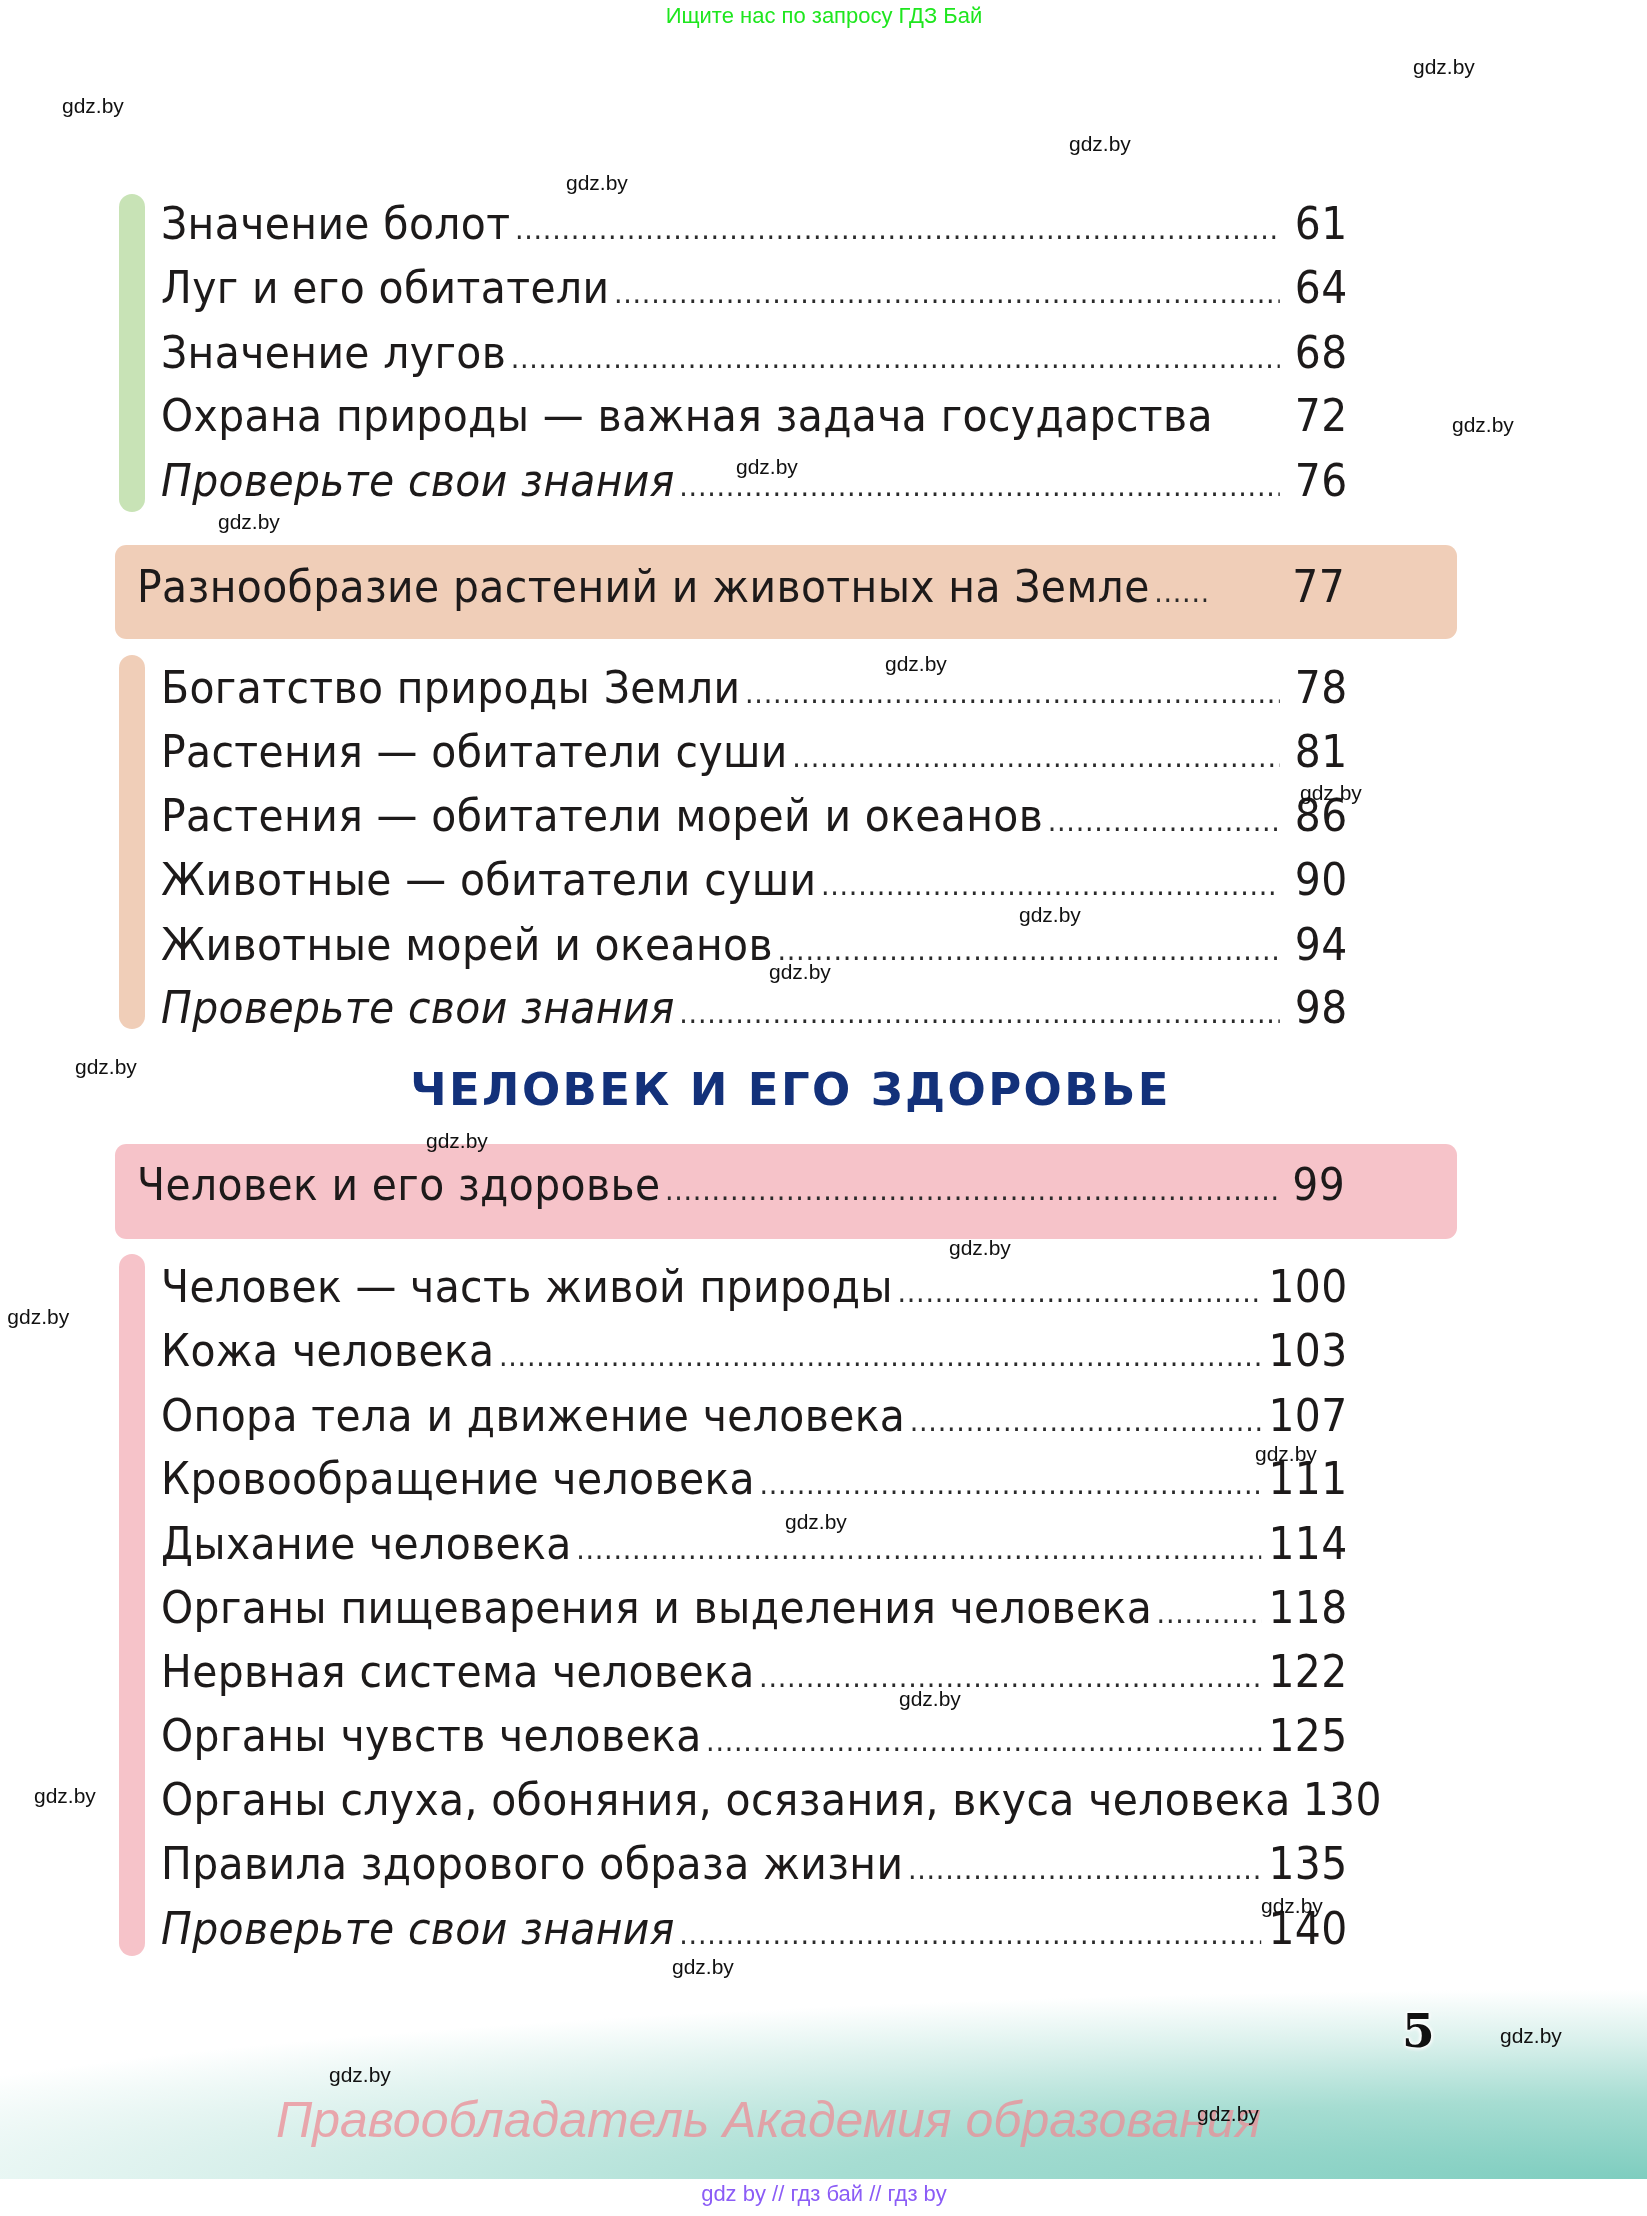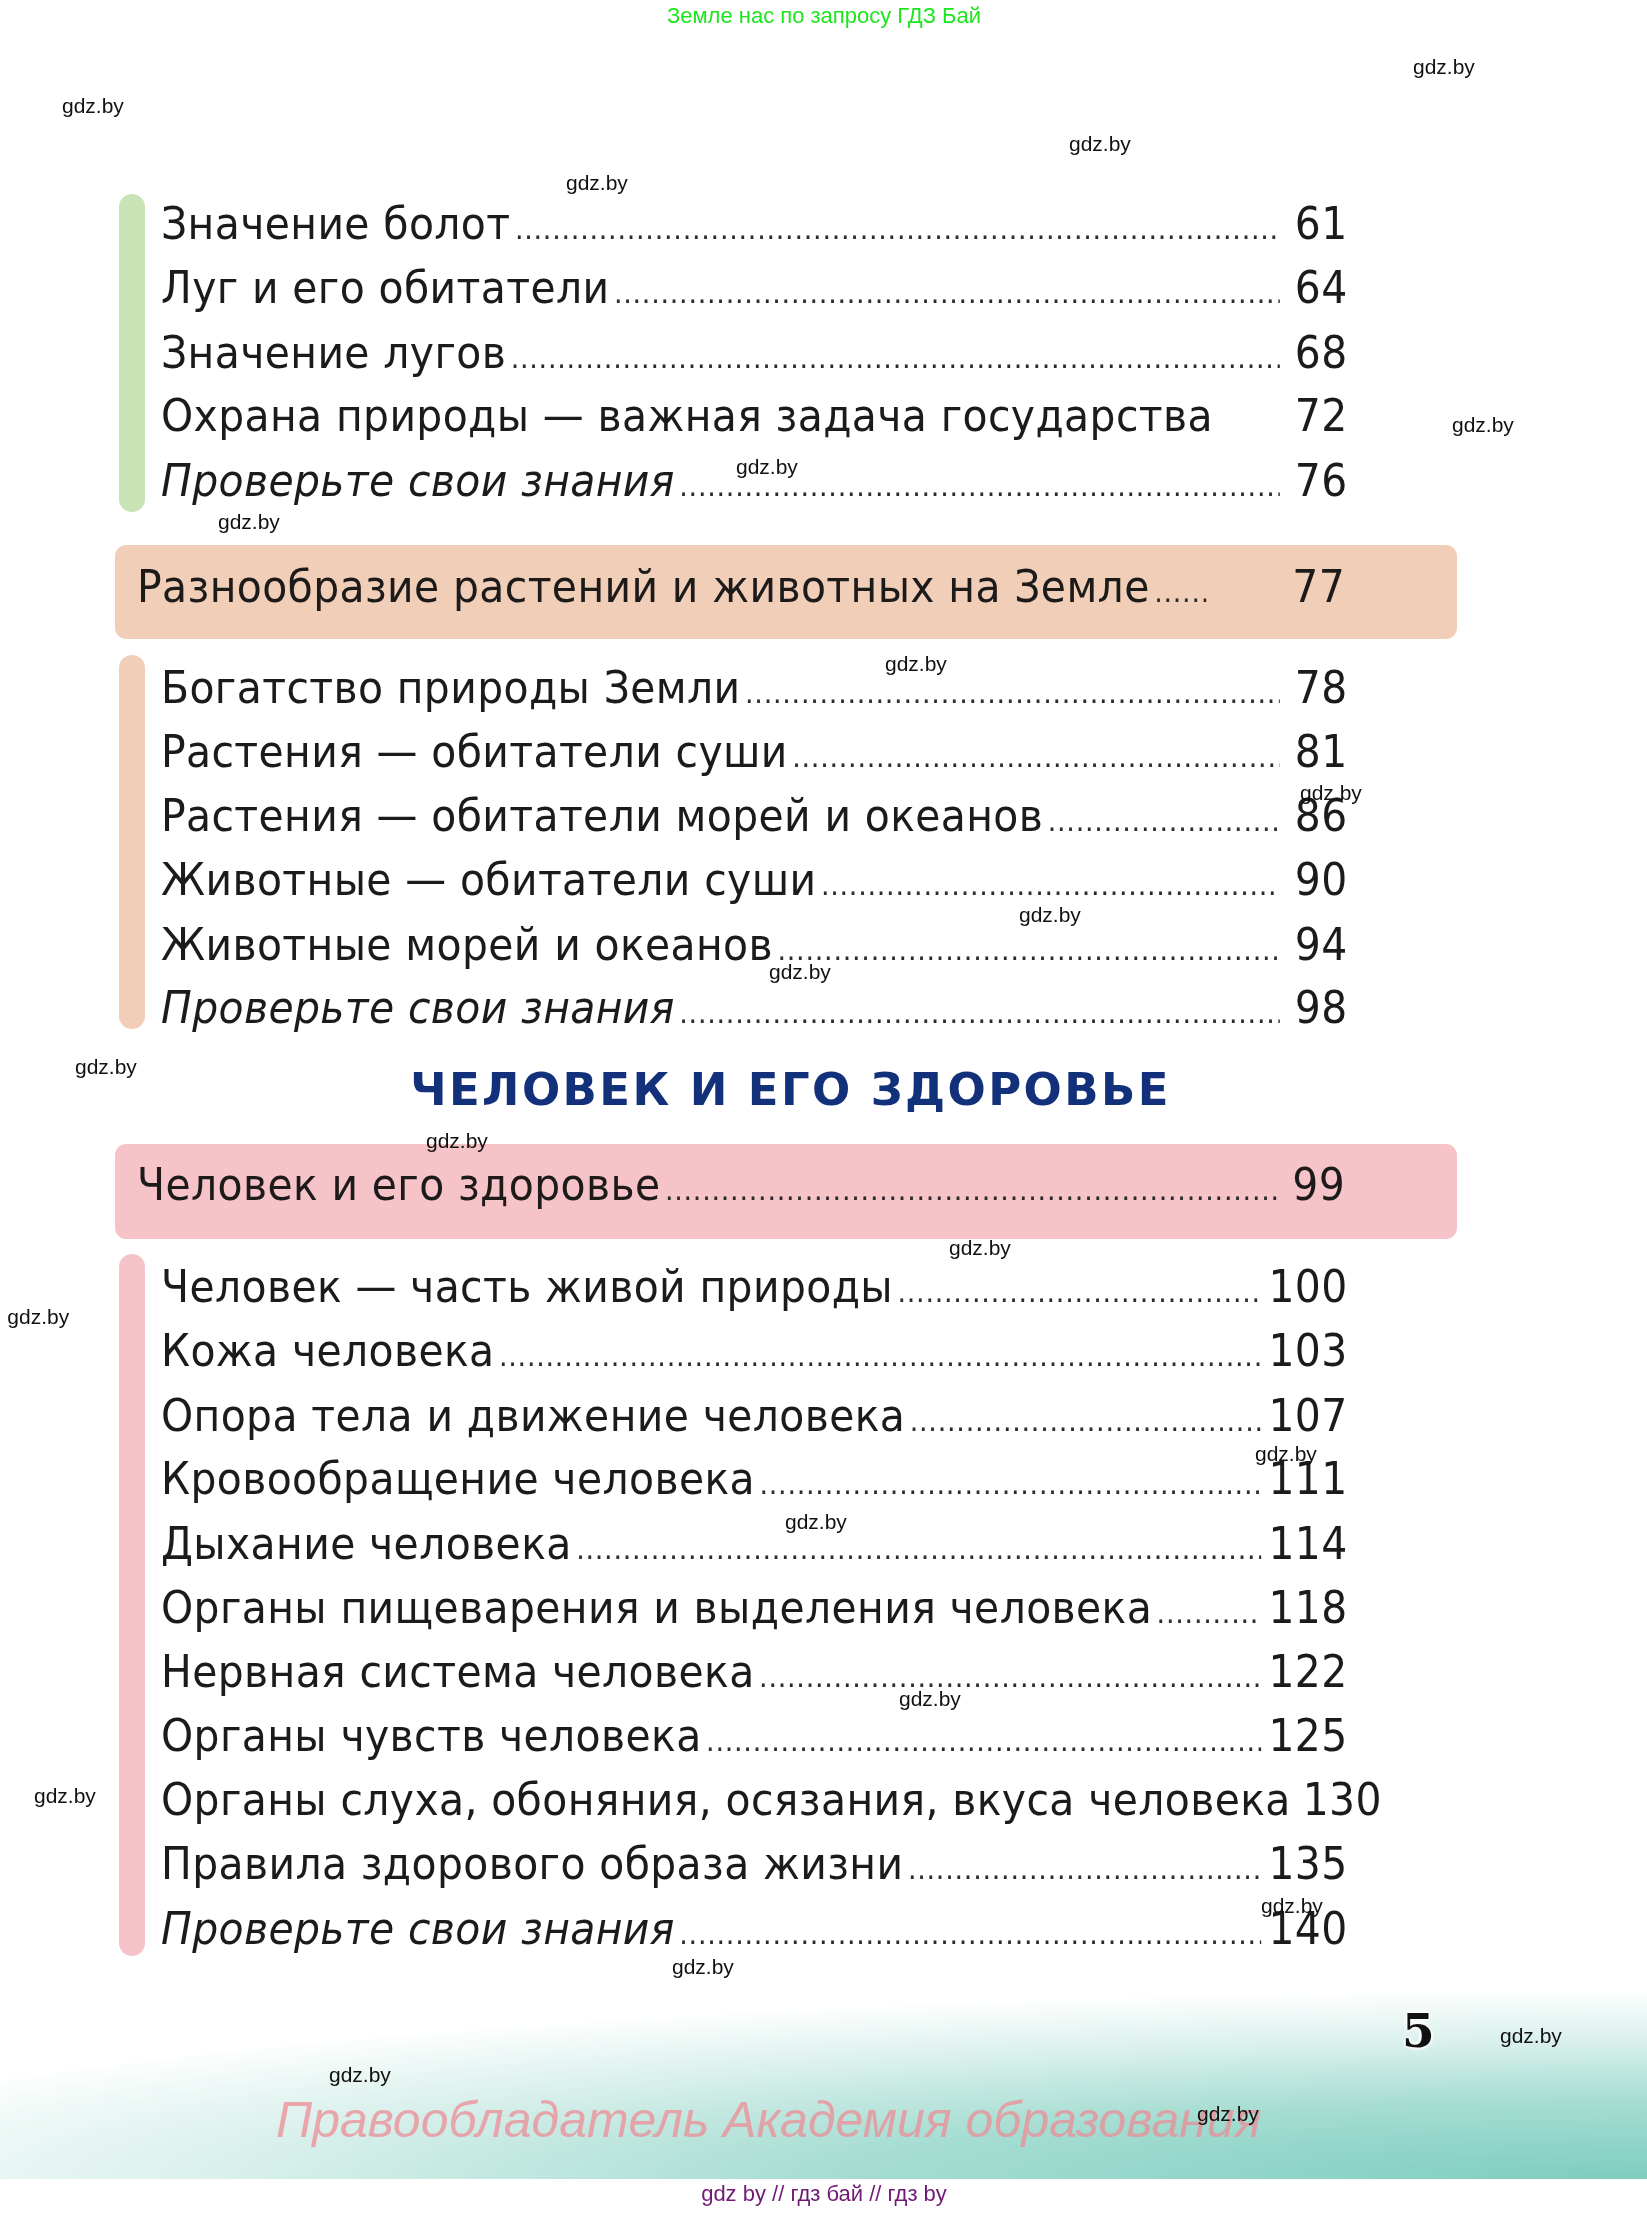--- a/index.html
+++ b/index.html
@@ -50,27 +50,27 @@
     position: absolute; left: 1402px; top: 2003px; font-family: "DejaVu Serif", serif;
     font-weight: bold; font-size: 47px; color: #111;
     text-shadow: 0 0 4.8px #fff, 0 0 4.8px #fff, 0 0 3.2px #fff, 0 0 2.4px #fff;
   }
   .copyright {
     position: absolute; left: 276px; top: 2091px; font-family: "Liberation Sans", sans-serif;
     font-style: italic; font-size: 50px; color: rgba(236,140,150,0.75); white-space: nowrap;
   }
   .bottom-links {
     position: absolute; left: 0; width: 1648px; top: 2181px; text-align: center;
-    font-family: "Liberation Sans", sans-serif; font-size: 22px; color: #701a75;
+    font-family: "Liberation Sans", sans-serif; font-size: 22px; color: #8b5cf6;
   }
 </style>
 </head>
 <body>
 
-<div class="top-banner">Земле нас по запросу ГДЗ Бай</div>
+<div class="top-banner">Ищите нас по запросу ГДЗ Бай</div>
 
 <div class="wm" style="left:1413px;top:55px">gdz.by</div>
 <div class="wm" style="left:62px;top:94px">gdz.by</div>
 <div class="wm" style="left:1069px;top:132px">gdz.by</div>
 <div class="wm" style="left:566px;top:171px">gdz.by</div>
 <div class="wm" style="left:1452px;top:413px">gdz.by</div>
 <div class="wm" style="left:736px;top:455px">gdz.by</div>
 <div class="wm" style="left:218px;top:510px">gdz.by</div>
 <div class="wm" style="left:885px;top:652px">gdz.by</div>
 <div class="wm" style="left:1300px;top:781px">gdz.by</div>

